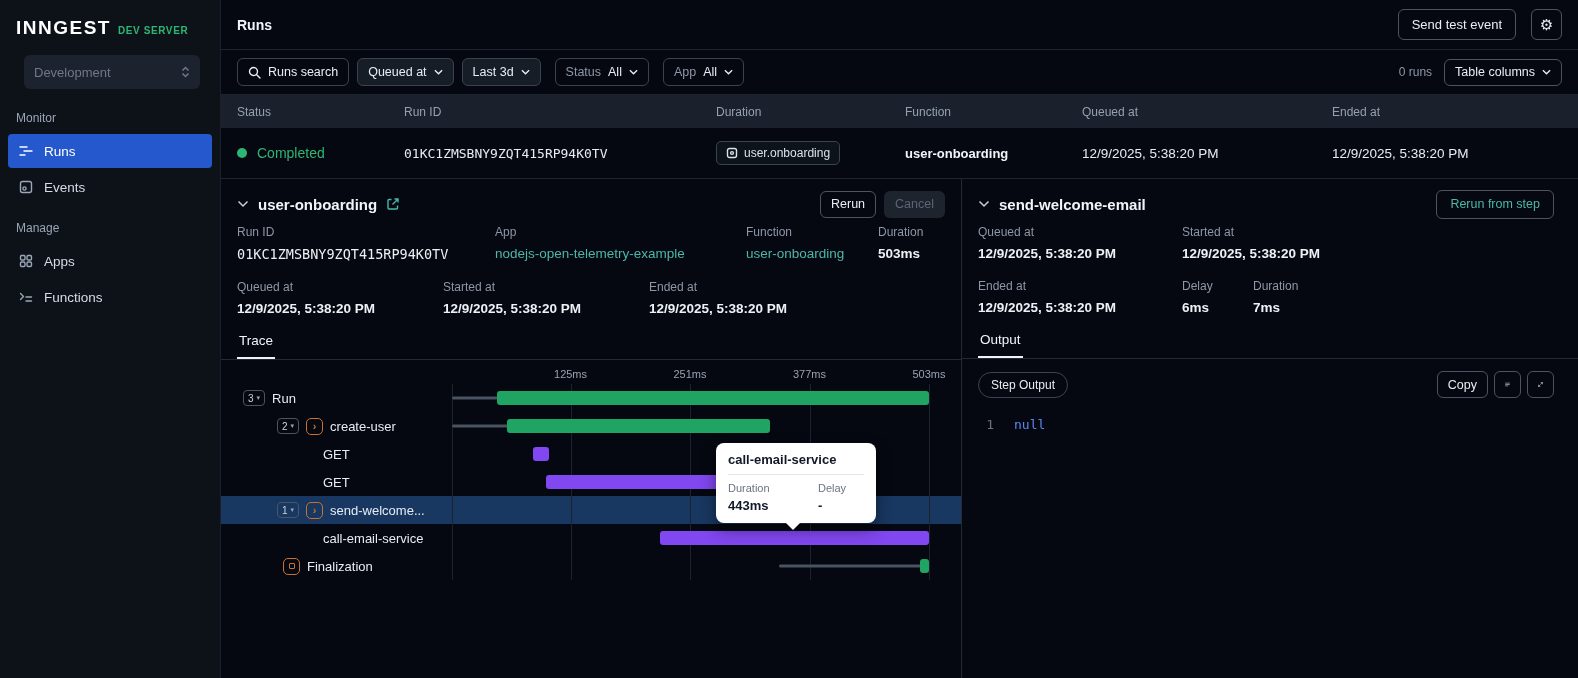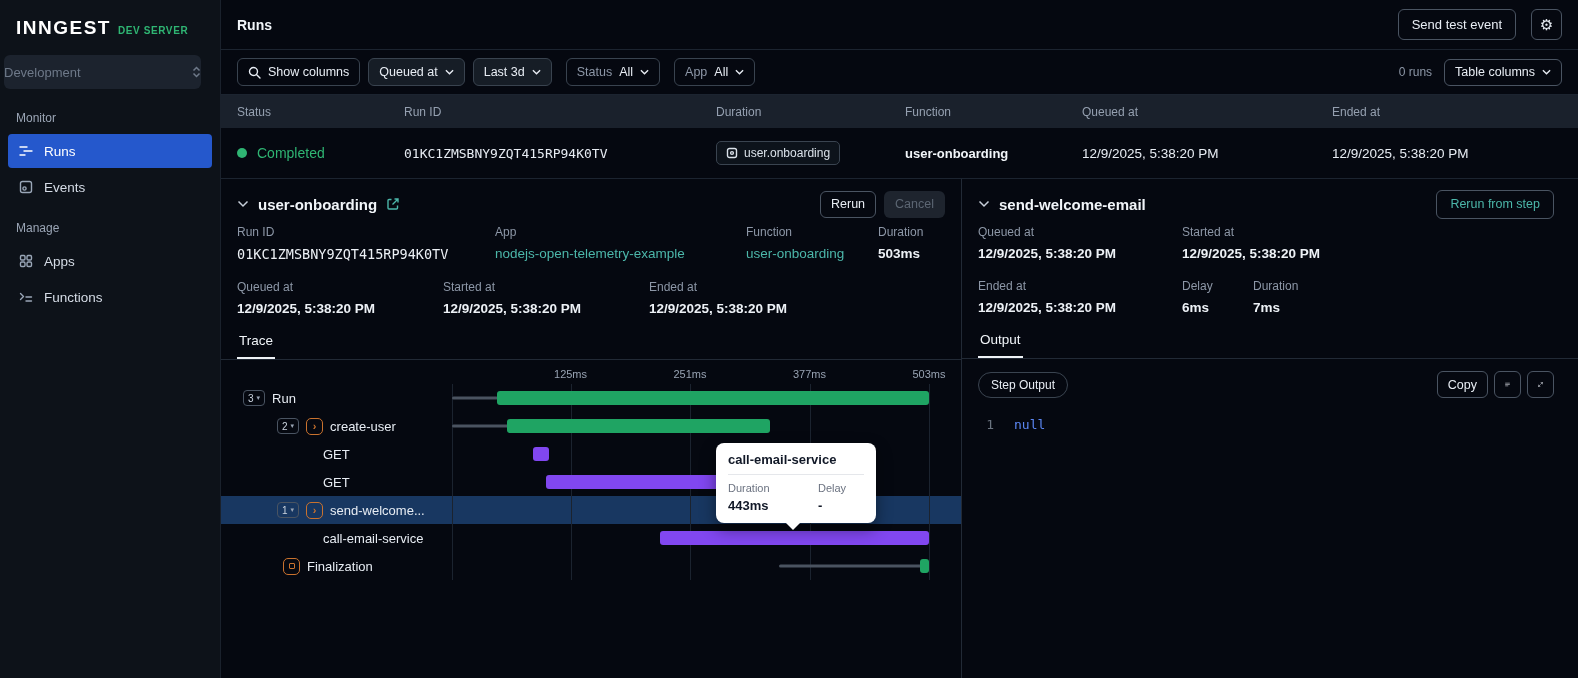--- a/index.html
+++ b/index.html
@@ -5,22 +5,22 @@
   *{margin:0;padding:0;box-sizing:border-box;}
   html,body{width:1578px;height:678px;overflow:hidden;background:#050810;
     font-family:"Liberation Sans",sans-serif;color:#e7ecf3;}
   .app{display:flex;width:1578px;height:678px;}
 
   
   .sidebar{width:221px;flex-shrink:0;background:#0d1219;border-right:1px solid #1a212c;display:flex;flex-direction:column;}
   .logo-row{display:flex;align-items:baseline;gap:7px;padding:17px 16px 14px;}
   .logo{font-size:19px;font-weight:bold;letter-spacing:1.5px;color:#ffffff;}
   .logo-badge{font-size:10px;font-weight:bold;color:var(--green);letter-spacing:.6px;}
-  .env-select{margin:2px 4px 6px;height:34px;width:197px;background:#1c232e;border:none;border-radius:6px;
-    color:#6e7989;font-size:13px;display:flex;align-items:center;justify-content:space-between;padding:0 0;font-family:inherit;}
+  .env-select{margin:2px 24px 6px;height:34px;width:176px;background:#1c232e;border:none;border-radius:6px;
+    color:#6e7989;font-size:13px;display:flex;align-items:center;justify-content:space-between;padding:0 10px;font-family:inherit;}
   .nav-label{padding:16px 16px 8px;font-size:12px;color:#9aa5b5;}
   .nav-item{height:34px;margin:1px 8px;border-radius:4px;display:flex;align-items:center;gap:10px;padding:0 10px;
     font-size:13.5px;color:#d5dce6;cursor:pointer;}
   .nav-item.active{background:var(--blue);color:#fff;}
   .nav-item svg{flex-shrink:0;}
 
   
   .main{flex:1;display:flex;flex-direction:column;min-width:0;}
   .topbar{height:50px;flex-shrink:0;display:flex;align-items:center;padding:0 16px;border-bottom:1px solid #1c2430;}
   .page-title{font-size:14px;font-weight:bold;color:#f1f5f9;}
@@ -188,21 +188,21 @@
           </button>
       </div>
     </header>
 
     <div class="filterbar">
       <button class="pill ghost">
         <svg class="icon" width="13" height="13" viewBox="0 0 13 13" style="stroke:#e8edf4;">
             <circle cx="5.5" cy="5.5" r="4"></circle>
             <path d="M8.7 8.7 12 12"></path>
           </svg>
-        <span>Show columns</span>
+        <span>Runs search</span>
       </button>
       <button class="pill">
         <span>Queued at</span>
         <svg class="chev" width="9" height="6" viewBox="0 0 10 6">
             <path d="M1 1l4 4 4-4"></path>
           </svg>
       </button>
       <button class="pill">
         <span>Last 3d</span>
         <svg class="chev" width="9" height="6" viewBox="0 0 10 6">

